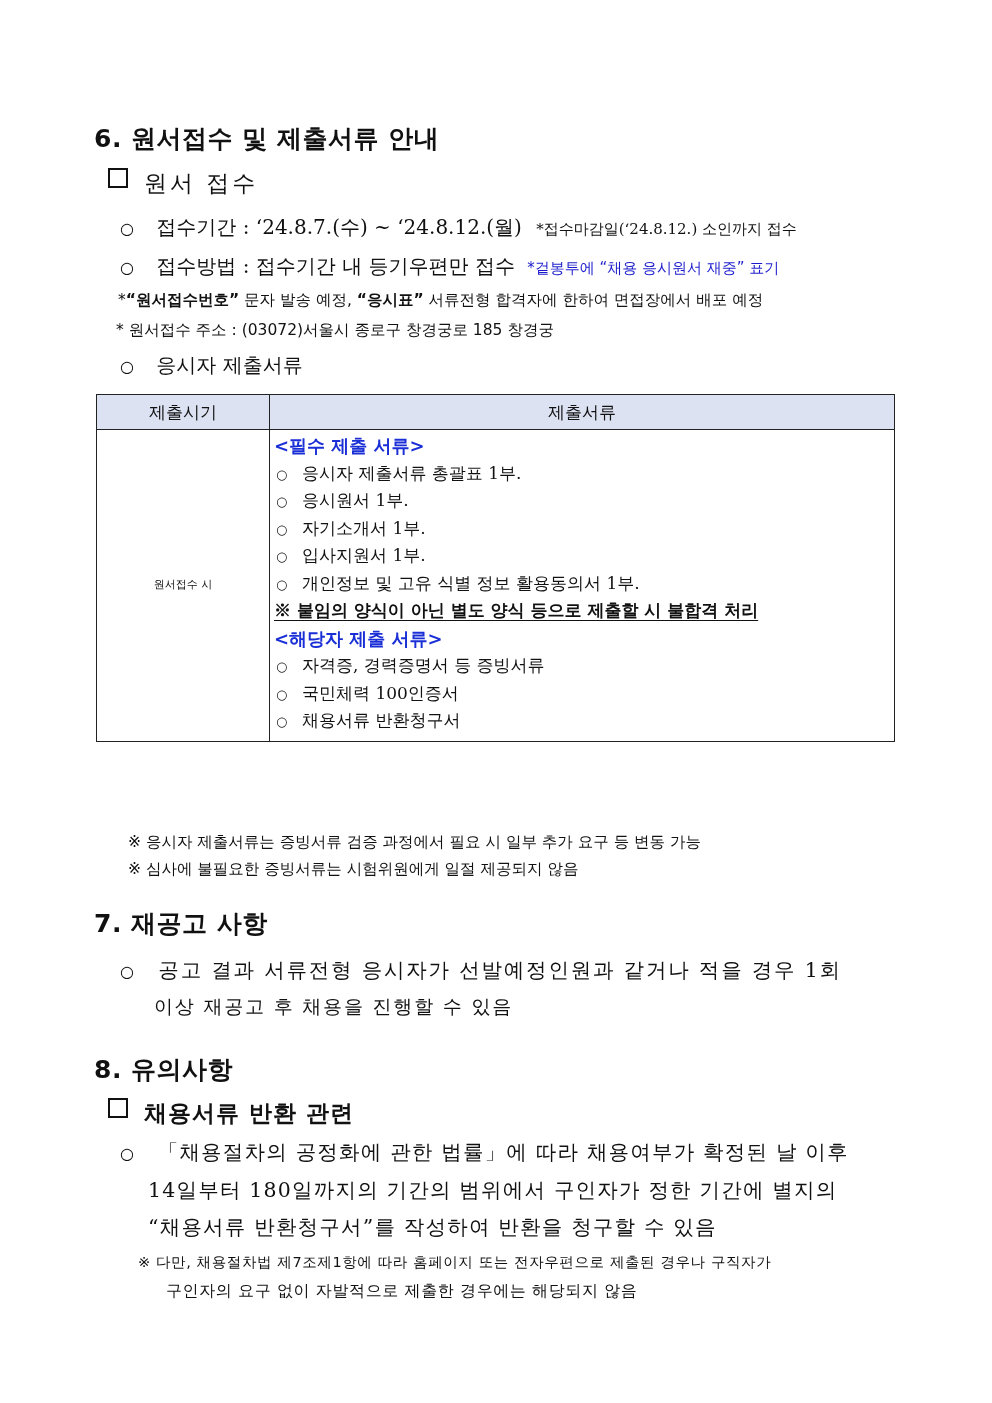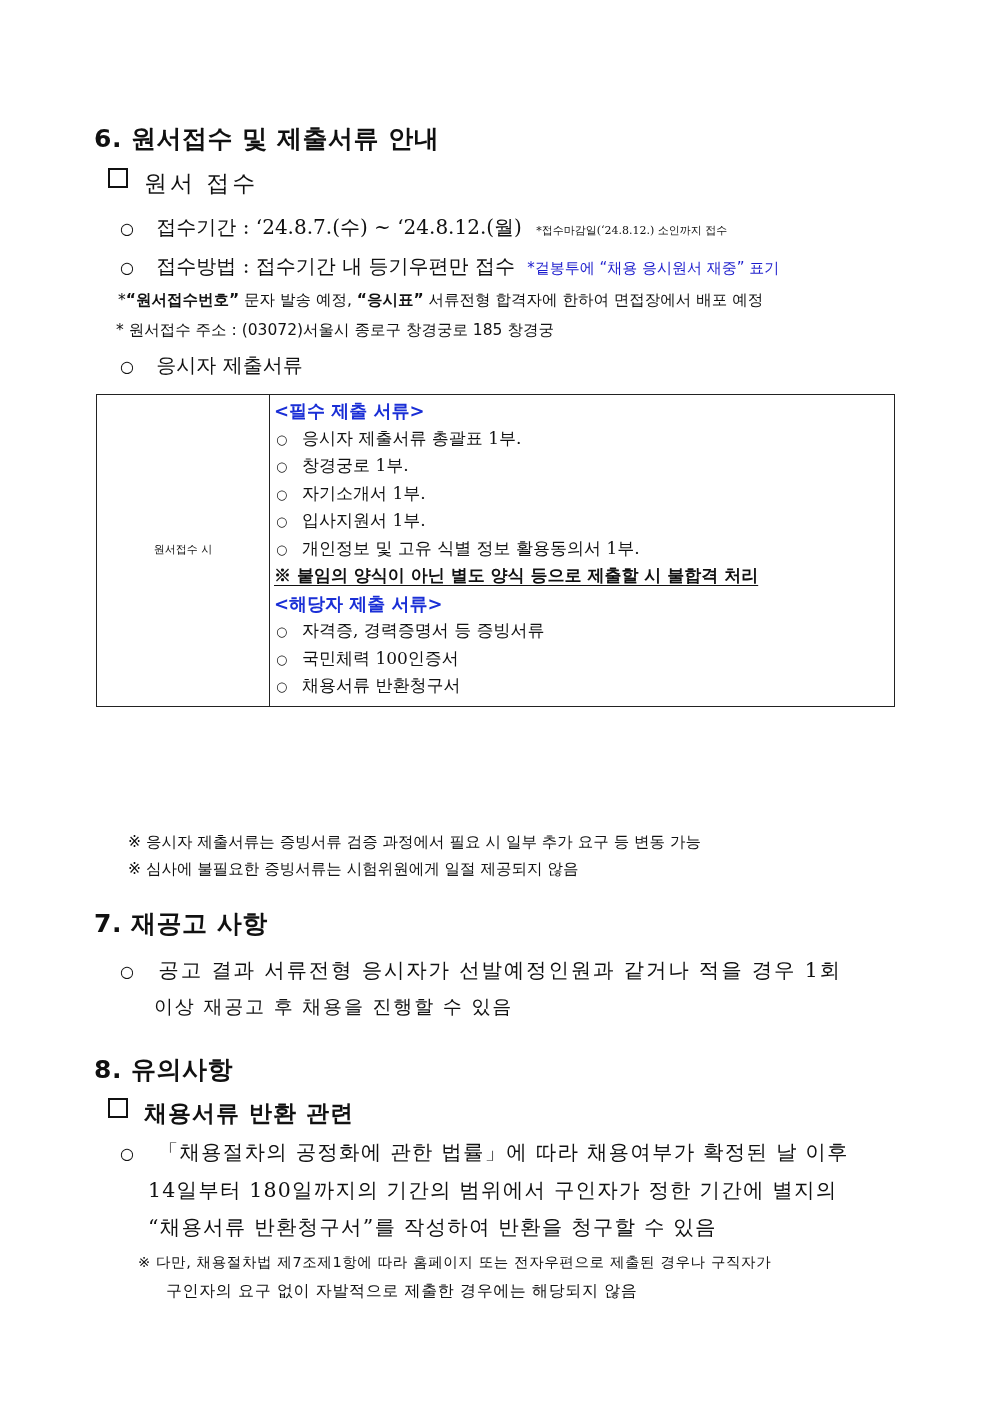--- a/index.html
+++ b/index.html
@@ -5,21 +5,21 @@
   html, body { margin: 0; padding: 0; background: #ffffff; }
   body { width: 992px; height: 1403px; position: relative; overflow: hidden; color: #111; }
   .abs { position: absolute; white-space: nowrap; }
 
   .h1 { font-family: "DejaVu Sans", "Liberation Sans", sans-serif; font-weight: bold; font-size: 25px; letter-spacing: 0.5px; }
   .h2 { font-family: "DejaVu Serif", "Liberation Serif", serif; font-size: 23px; display: flex; align-items: flex-start; }
   .h2 .box { display: inline-block; width: 20px; height: 20px; border: 2px solid #111; margin-right: 16px; box-sizing: border-box; }
   .h2-bold { font-weight: bold; }
   .bullet { font-family: "DejaVu Serif", "Liberation Serif", serif; font-size: 20px; }
   .bullet .circ { display: inline-block; width: 30px; font-size: 16px; }
-  .note-small { font-family: "DejaVu Serif", "Liberation Serif", serif; font-size: 11px; }
+  .note-small { font-family: "DejaVu Serif", "Liberation Serif", serif; font-size: 15px; }
   .blue-note { color: #1a1acc; font-family: "DejaVu Sans", "Liberation Sans", sans-serif; font-size: 15px; }
   .sans-note { font-family: "DejaVu Sans", "Liberation Sans", sans-serif; font-size: 15.5px; }
 
   table.docs { position: absolute; left: 96px; top: 394px; width: 799px; border-collapse: collapse; }
   table.docs td, table.docs th { border: 1px solid #222; padding: 0; }
   table.docs th { background: #dde2f3; height: 34px; font-family: "DejaVu Sans", "Liberation Sans", sans-serif; font-weight: normal; font-size: 17px; }
   table.docs td.timing { width: 172px; text-align: center; font-family: "DejaVu Serif", "Liberation Serif", serif; font-size: 11px; line-height: 26px; }
   .cell-inner { padding: 4px 2px 6px 4px; font-family: "DejaVu Serif", "Liberation Serif", serif; font-size: 17px; }
   .cell-line { height: 27.5px; line-height: 27.5px; white-space: nowrap; }
   .cell-line .circ { display: inline-block; width: 26px; font-size: 13px; padding-left: 2px; }
@@ -56,27 +56,31 @@
 
 <div class="abs sans-note" style="left:116px; top:320px;">* 원서접수 주소 : (03072)서울시 종로구 창경궁로 185 창경궁</div>
 
 <div class="abs bullet" style="left:120px; top:352px;">
   <span class="circ">○</span>
   <span>응시자 제출서류</span>
 </div>
 
 <table class="docs">
   <tbody>
+      <tr>
+    <th style="width:172px;">제출시기</th>
+    <th>제출서류</th>
+  </tr>
   <tr>
     <td class="timing">원서접수 시</td>
     <td>
       <div class="cell-inner" style="padding-top:2px;">
         <div class="cell-line group-title">&lt;필수 제출 서류&gt;</div>
         <div class="cell-line"><span class="circ">○</span><span>응시자 제출서류 총괄표 1부.</span></div>
-        <div class="cell-line"><span class="circ">○</span><span>창경궁로 1부.</span></div>
+        <div class="cell-line"><span class="circ">○</span><span>응시원서 1부.</span></div>
         <div class="cell-line"><span class="circ">○</span><span>자기소개서 1부.</span></div>
         <div class="cell-line"><span class="circ">○</span><span>입사지원서 1부.</span></div>
         <div class="cell-line"><span class="circ">○</span><span>개인정보 및 고유 식별 정보 활용동의서 1부.</span></div>
         <div class="cell-line"><span class="warn-line">※ 붙임의 양식이 아닌 별도 양식 등으로 제출할 시 불합격 처리</span></div>
         <div class="cell-line group-title">&lt;해당자 제출 서류&gt;</div>
         <div class="cell-line"><span class="circ">○</span><span>자격증, 경력증명서 등 증빙서류</span></div>
         <div class="cell-line"><span class="circ">○</span><span>국민체력 100인증서</span></div>
         <div class="cell-line"><span class="circ">○</span><span>채용서류 반환청구서</span></div>
       </div>
     </td>

